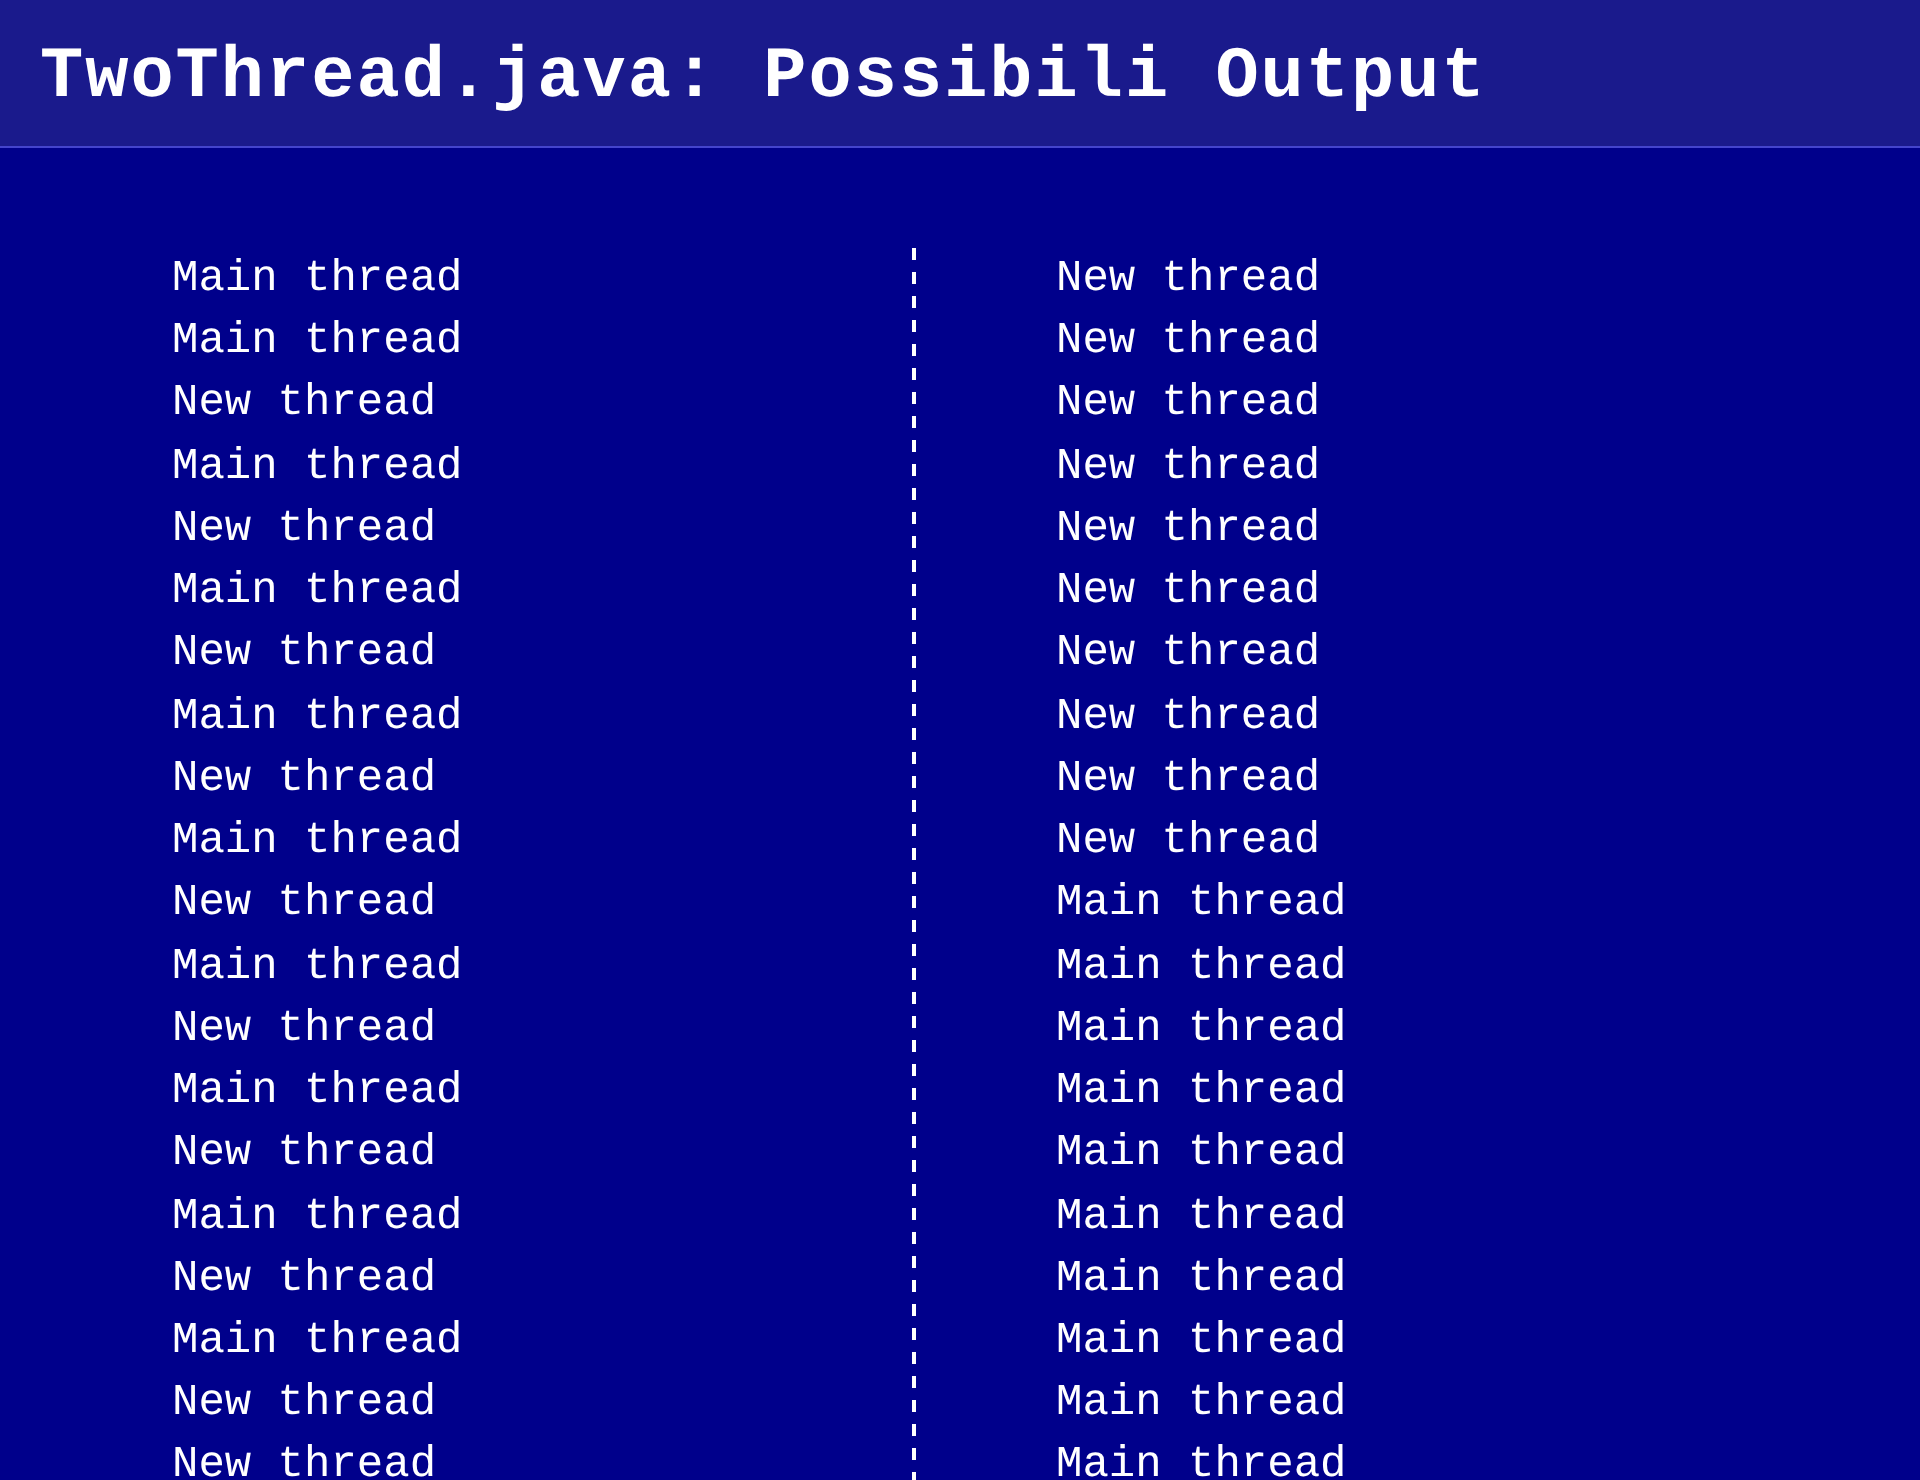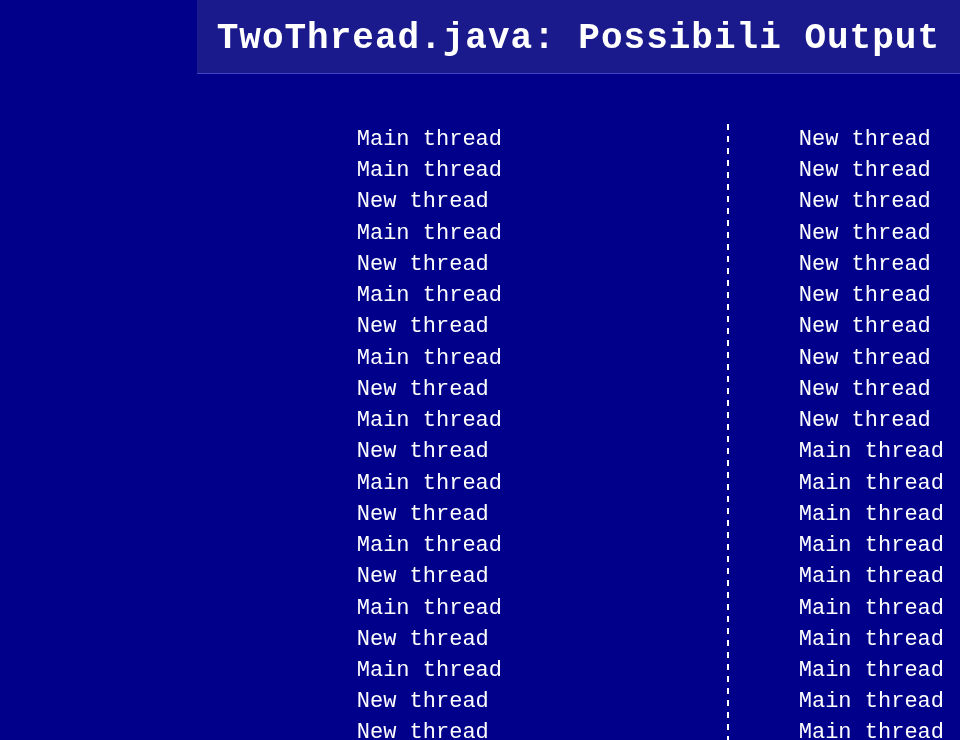--- a/index.html
+++ b/index.html
@@ -16,21 +16,20 @@
       color: white;
       overflow: hidden;
     }
 
     #app {
       width: 960px;
       height: 740px;
       background-color: #00008B;
       display: flex;
       flex-direction: column;
-      align-items: flex-end;
     }
 
     #title-bar {
       background-color: #1a1a8c;
       border-bottom: 1px solid #4444cc;
       padding: 18px 20px 14px 20px;
     }
 
     #title-text {
       font-family: 'Courier New', Courier, monospace;

